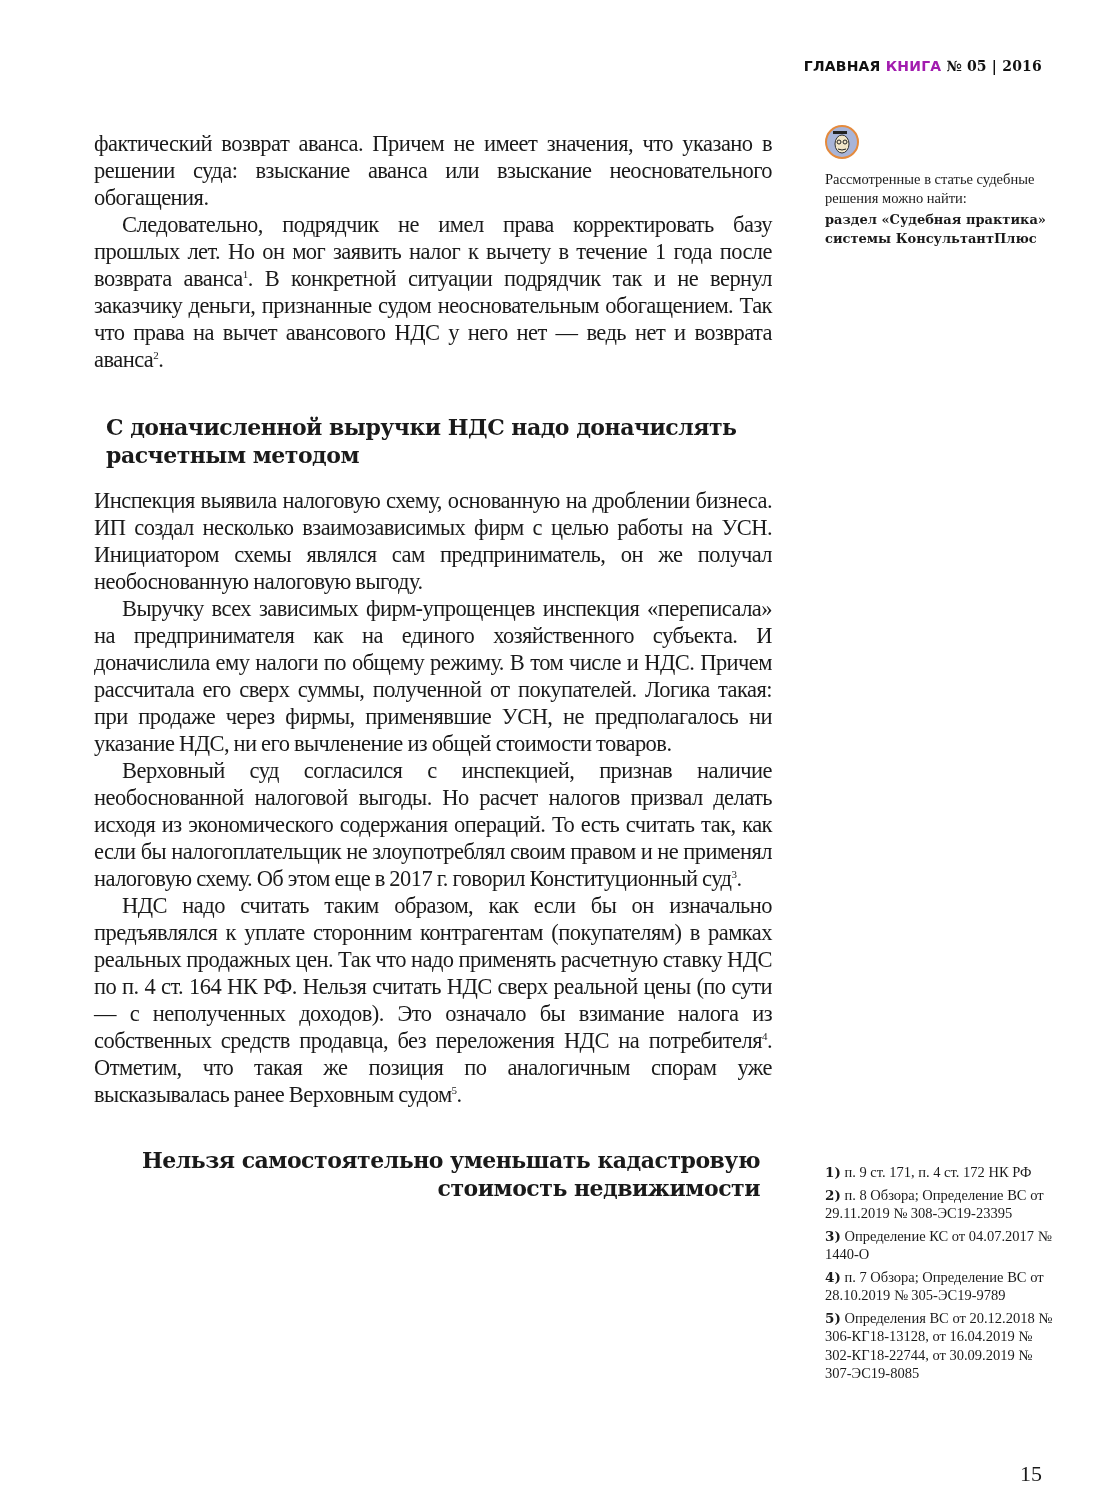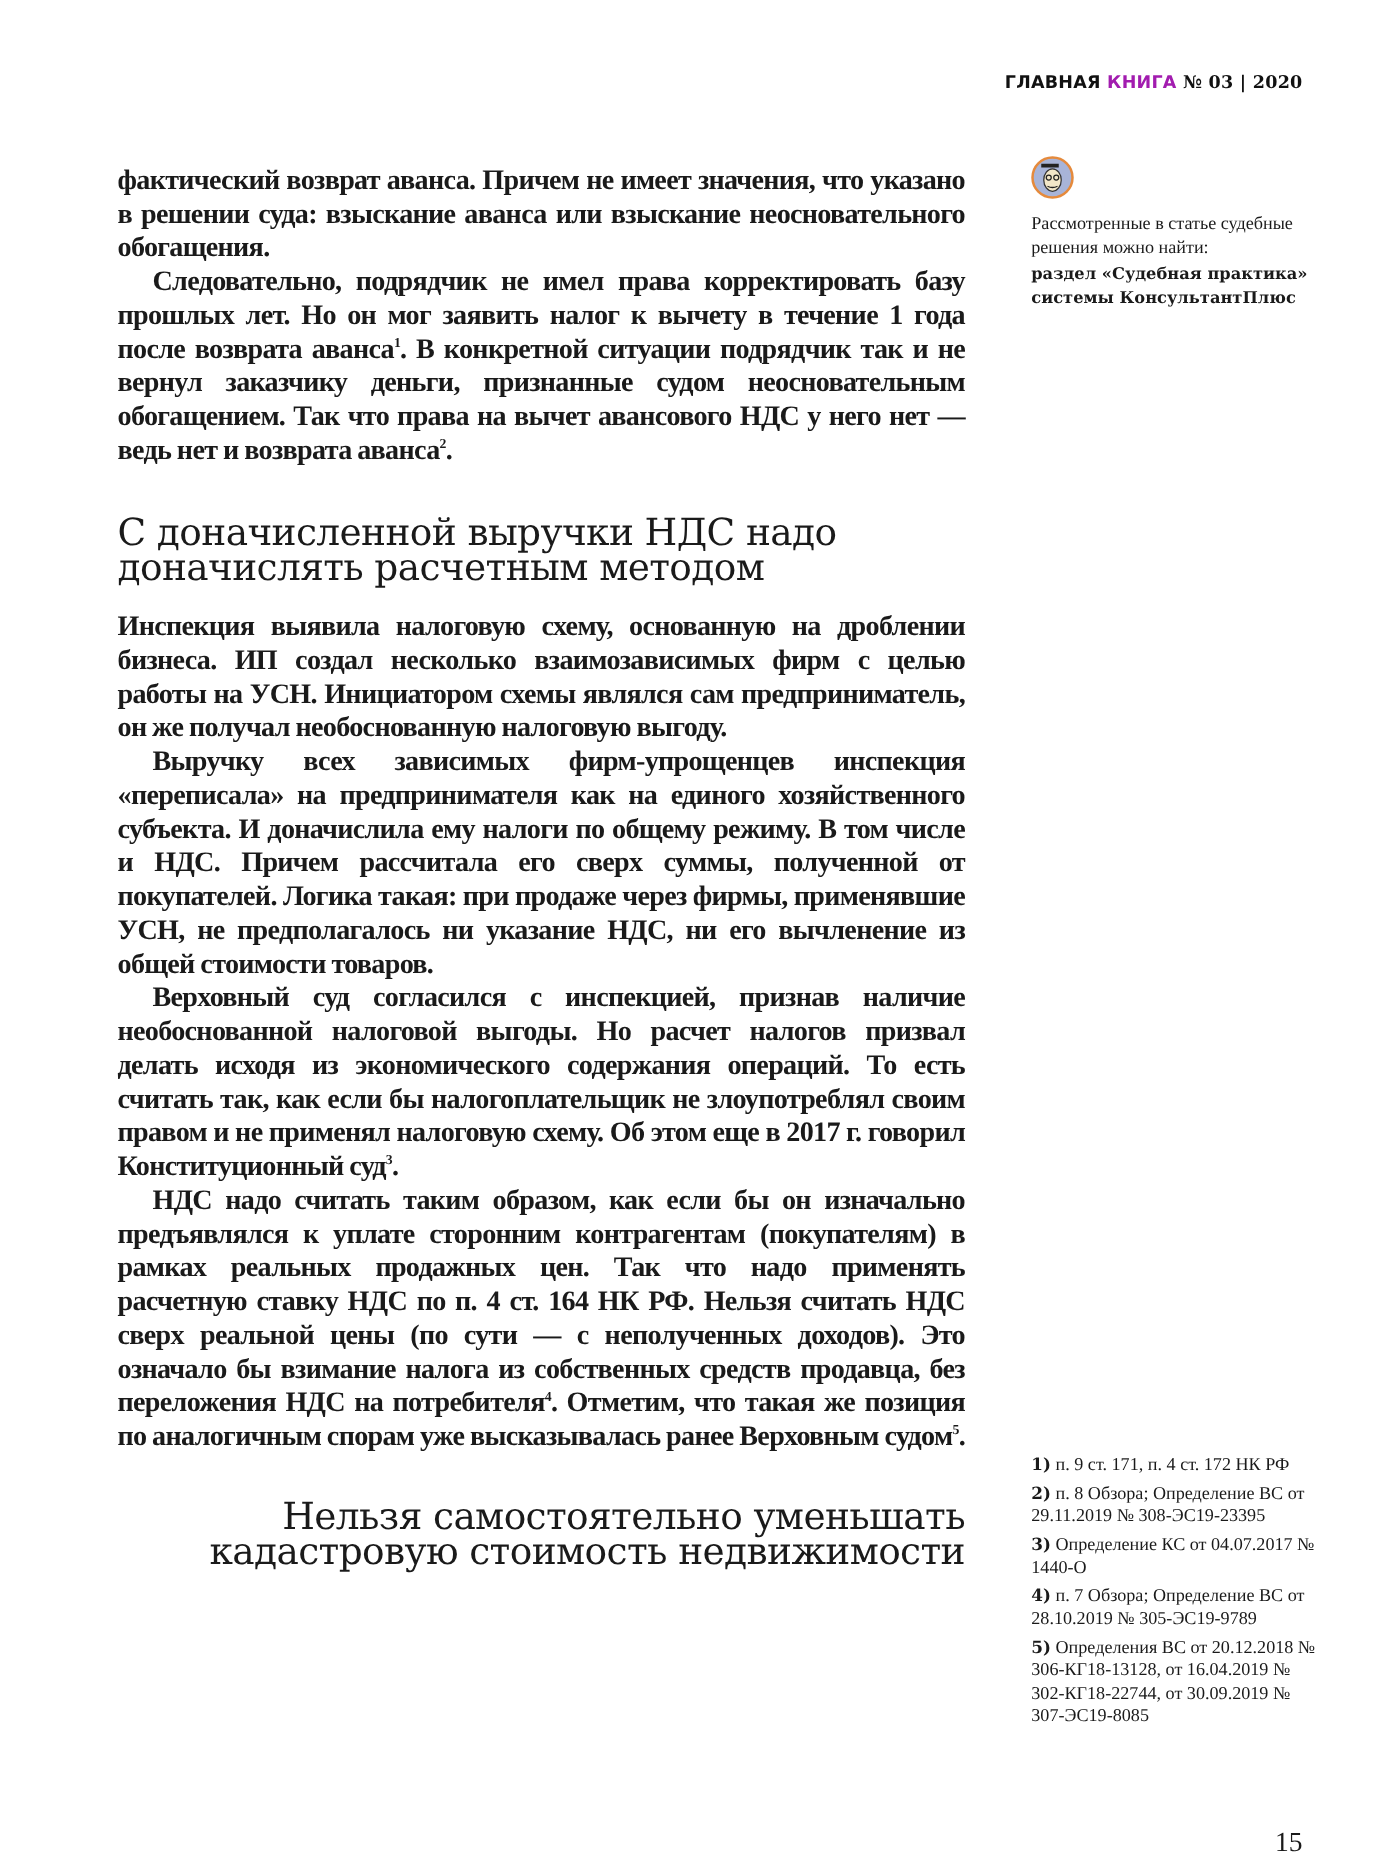--- a/index.html
+++ b/index.html
@@ -4,42 +4,42 @@
 <style>
   html, body { margin: 0; padding: 0; background: #ffffff; }
   body { width: 1104px; height: 1500px; position: relative; overflow: hidden;
          font-family: "Liberation Serif", "DejaVu Serif", serif; color: #1a1a1a; }
   .header { position: absolute; top: 58px; right: 62px; font-family: "DejaVu Sans", sans-serif;
             font-weight: bold; font-size: 14px; letter-spacing: 0.2px; color: #111; }
   .header .brand2 { color: #a21caf; }
   .header .issue { font-family: "DejaVu Serif", serif; font-weight: bold; }
   .main { position: absolute; left: 94px; top: 130px; width: 678px; }
   .p { font-size: 22.5px; line-height: 27px; text-align: justify; margin: 0; hyphens: manual;
-       letter-spacing: -0.55px; word-spacing: -0.5px; font-weight: bold; }
+       letter-spacing: -0.55px; word-spacing: -0.5px; }
   .p.indent { text-indent: 28px; }
   .p sup { font-size: 11px; vertical-align: super; line-height: 0; }
-  .h2 { font-family: "DejaVu Serif", serif; font-weight: normal; font-size: 30px; line-height: 28px;
-        margin: 0; letter-spacing: -0.5px; }
+  .h2 { font-family: "DejaVu Serif", serif; font-weight: bold; font-size: 22px; line-height: 28px;
+        margin: 12px; letter-spacing: -0.5px; }
   .side { position: absolute; left: 825px; width: 230px; font-family: "Liberation Serif", serif; }
   .avatar { position: absolute; left: 825px; top: 125px; width: 34px; height: 34px; border-radius: 50%;
             background: #a8b4d8; border: 2px solid #e58a3c; box-sizing: border-box; overflow: hidden; }
   .side-note { top: 170px; font-size: 14.5px; line-height: 19px; }
   .side-note .bold { font-family: "DejaVu Serif", serif; font-weight: bold; font-size: 13px; line-height: 19px; margin-top: 2px; }
   .fn { top: 1163px; font-size: 14.5px; line-height: 18.5px; }
   .fn .item { margin-bottom: 4px; }
   .fn b { font-family: "DejaVu Serif", serif; font-size: 13.5px; }
   .page-num { position: absolute; right: 62px; top: 1461px; font-size: 22px; }
 </style>
 </head>
 <body>
 
 <div class="header">
   <span>ГЛАВНАЯ</span>
   <span class="brand2">КНИГА</span>
-  <span class="issue">№ 03 | 2020</span>
+  <span class="issue">№ 05 | 2016</span>
 </div>
 
 <div class="main">
   <p class="p">фактический возврат аванса. Причем не имеет значения, что указано в решении суда: взыскание аванса или взыскание неосновательного обогащения.</p>
   <p class="p indent"><span>Следовательно, подрядчик не имел права корректировать базу прошлых лет. Но он мог заявить налог к вычету в течение 1 года после возврата аванса</span><sup>1</sup><span>. В конкретной ситуации подрядчик так и не вернул заказчику деньги, признанные судом неосновательным обогащением. Так что права на вычет авансового НДС у него нет — ведь нет и возврата аванса</span><sup>2</sup><span>.</span></p>
 
   <h2 class="h2" style="margin-top:40px;margin-bottom:18px;">С доначисленной выручки НДС надо доначислять расчетным методом</h2>
   <p class="p">Инспекция выявила налоговую схему, основанную на дроблении бизнеса. ИП создал несколько взаимозависимых фирм с целью работы на УСН. Инициатором схемы являлся сам предприниматель, он же получал необоснованную налоговую выгоду.</p>
   <p class="p indent">Выручку всех зависимых фирм-упрощенцев инспекция «переписала» на предпринимателя как на единого хозяйственного субъекта. И доначислила ему налоги по общему режиму. В том числе и НДС. Причем рассчитала его сверх суммы, полученной от покупателей. Логика такая: при продаже через фирмы, применявшие УСН, не предполагалось ни указание НДС, ни его вычленение из общей стоимости товаров.</p>
   <p class="p indent"><span>Верховный суд согласился с инспекцией, признав наличие необоснованной налоговой выгоды. Но расчет налогов призвал делать исходя из экономического содержания операций. То есть считать так, как если бы налогоплательщик не злоупотреблял своим правом и не применял налоговую схему. Об этом еще в 2017 г. говорил Конституционный суд</span><sup>3</sup>.</p>

